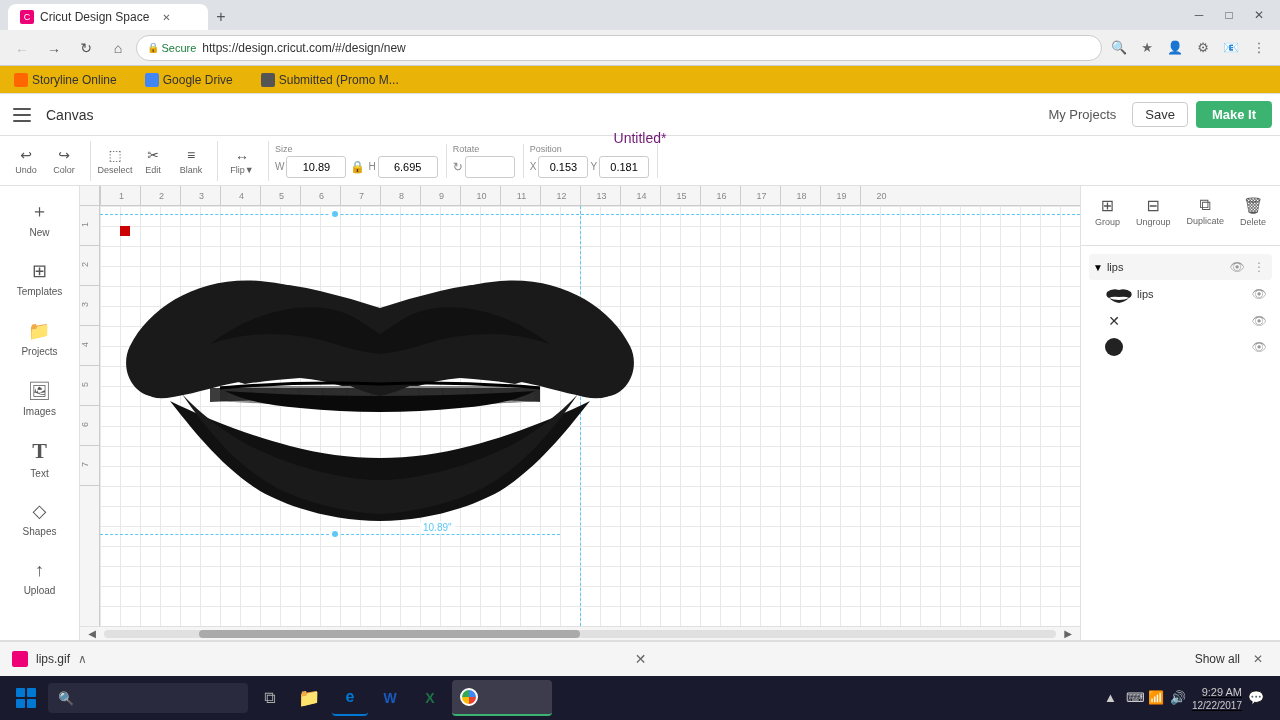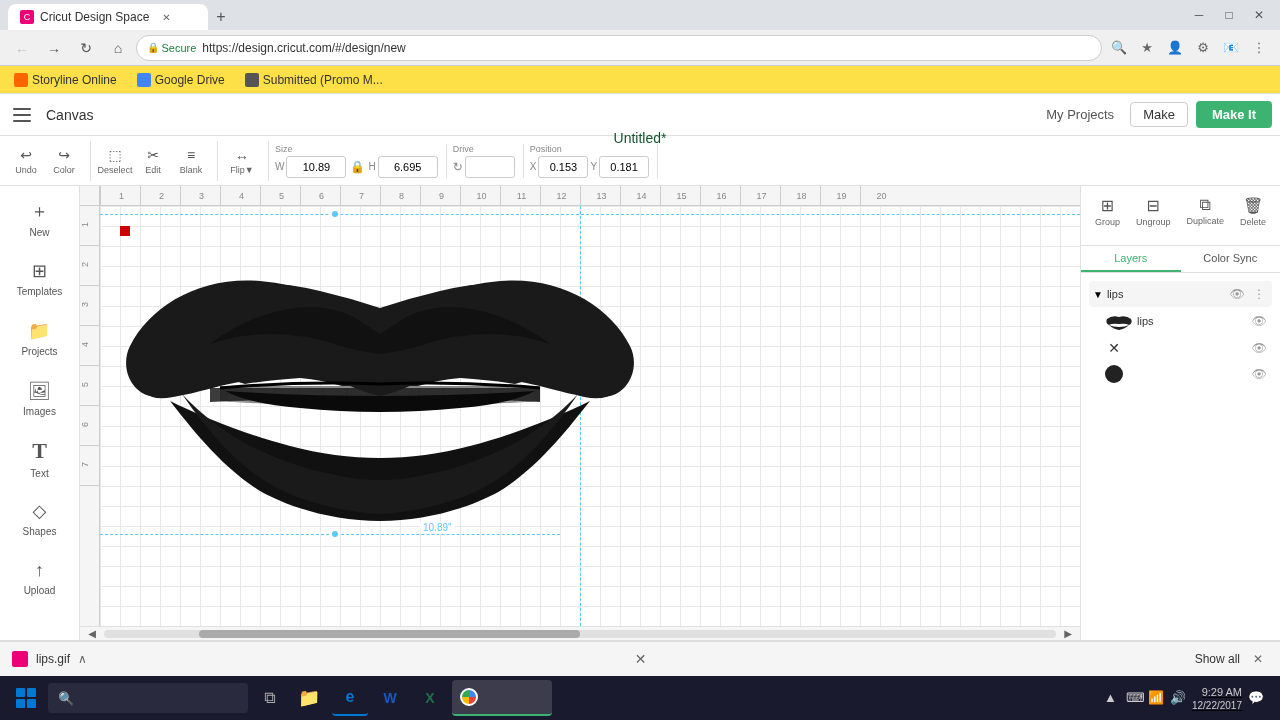--- a/index.html
+++ b/index.html
@@ -16,32 +16,32 @@
     .browser-controls { height: 36px; background: #f0f0f0; display: flex; align-items: center; padding: 0 8px; gap: 4px; border-bottom: 1px solid #ccc; }
     .nav-btn { width: 28px; height: 28px; border: none; background: transparent; cursor: pointer; font-size: 14px; color: #555; border-radius: 50%; display: flex; align-items: center; justify-content: center; }
     .nav-btn.disabled { color: #bbb; cursor: default; }
     .address-bar { flex: 1; height: 26px; background: #fff; border: 1px solid #ccc; border-radius: 13px; display: flex; align-items: center; padding: 0 10px; gap: 6px; font-size: 12px; color: #333; }
     .secure-badge { color: #1a7f3c; font-size: 11px; display: flex; align-items: center; gap: 2px; }
     .lock-icon { font-size: 10px; }
     .url-text { color: #333; font-size: 12px; }
     .address-actions { display: flex; gap: 2px; }
     .addr-btn { width: 26px; height: 26px; border: none; background: transparent; cursor: pointer; font-size: 13px; color: #666; border-radius: 50%; display: flex; align-items: center; justify-content: center; }
     .browser-icons { display: flex; align-items: center; gap: 2px; }
-    .bookmark-bar { height: 28px; background: #fde047; display: flex; align-items: center; padding: 0 8px; gap: 8px; border-bottom: 1px solid #ddd; }
+    .bookmark-bar { height: 28px; background: #eab308; display: flex; align-items: center; padding: 0 8px; gap: 16px; border-bottom: 1px solid #ddd; }
     .bookmark-item { display: flex; align-items: center; gap: 4px; font-size: 12px; color: #333; cursor: pointer; padding: 2px 6px; border-radius: 4px; white-space: nowrap; }
     .bookmark-favicon { width: 14px; height: 14px; border-radius: 2px; display: inline-block; }
 
     
     .app-container { flex: 1; display: flex; flex-direction: column; background: #fff; overflow: hidden; }
     .app-header { height: 42px; background: #fff; border-bottom: 1px solid #e0e0e0; display: flex; align-items: center; padding: 0 8px; position: relative; }
     .header-left { display: flex; align-items: center; gap: 6px; }
     .hamburger { width: 28px; height: 28px; cursor: pointer; display: flex; flex-direction: column; justify-content: center; align-items: center; gap: 4px; }
     .hamburger span { width: 18px; height: 2px; background: #555; border-radius: 1px; }
     .canvas-label { font-size: 14px; color: #333; font-weight: 500; margin-left: 4px; }
-    .header-title { position: absolute; left: 50%; transform: translateX(-50%); font-size: 14px; color: #14532d; margin-top: 46px; }
+    .header-title { position: absolute; left: 50%; transform: translateX(-50%); font-size: 14px; color: #701a75; margin-top: 46px; }
     .header-right { margin-left: auto; display: flex; align-items: center; gap: 8px; }
     .btn-projects { background: transparent; border: none; font-size: 13px; color: #555; cursor: pointer; padding: 4px 8px; }
     .btn-save { background: transparent; border: 1px solid #ccc; border-radius: 4px; font-size: 13px; color: #333; cursor: pointer; padding: 4px 12px; }
     .btn-make { background: #3cb371; border: none; border-radius: 4px; font-size: 13px; color: #fff; cursor: pointer; padding: 6px 16px; font-weight: bold; }
 
     
     .toolbar { height: 50px; background: #fff; border-bottom: 1px solid #e0e0e0; display: flex; align-items: center; padding: 0 8px; gap: 2px; }
     .tool-group { display: flex; align-items: center; gap: 2px; border-right: 1px solid #e0e0e0; padding-right: 8px; margin-right: 4px; }
     .tool-btn { display: flex; flex-direction: column; align-items: center; justify-content: center; width: 36px; height: 40px; border: none; background: transparent; cursor: pointer; font-size: 10px; color: #555; gap: 2px; border-radius: 4px; }
     .tool-icon { font-size: 14px; }
@@ -195,21 +195,21 @@
         <div class="hamburger">
           <span></span>
           <span></span>
           <span></span>
         </div>
         <span class="canvas-label">Canvas</span>
       </div>
       <div class="header-title">Untitled*</div>
       <div class="header-right">
         <button class="btn-projects">My Projects</button>
-        <button class="btn-save">Make</button>
+        <button class="btn-save">Save</button>
         <button class="btn-make">Make It</button>
       </div>
     </div>
 
     <div class="toolbar">
       <div class="tool-group">
         <button class="tool-btn">
           <span class="tool-icon">↩</span>
           <span class="tool-label">Undo</span>
         </button>
@@ -245,21 +245,21 @@
             <span style="font-size:10px;color:#888;">W</span>
             <input class="field-input" type="text" value="10.89" style="">
             <button class="lock-btn">🔒</button>
             <span style="font-size:10px;color:#888;">H</span>
             <input class="field-input" type="text" value="6.695" style="">
           </div>
         </div>
       </div>
       <div class="tool-group">
         <div class="toolbar-field">
-          <span class="field-label">Drive</span>
+          <span class="field-label">Rotate</span>
           <div class="field-row">
             <span style="font-size:12px;color:#888;">↻</span>
             <input class="field-input field-input-sm" type="text" value="" style="">
           </div>
         </div>
       </div>
       <div class="tool-group">
         <div class="toolbar-field">
           <span class="field-label">Position</span>
           <div class="field-row">
@@ -525,24 +525,20 @@
             </button>
             <button class="cs-btn">
               <span class="cs-icon">⧉</span>
               <span class="cs-label">Duplicate</span>
             </button>
             <button class="cs-btn">
               <span class="cs-icon">🗑</span>
               <span class="cs-label">Delete</span>
             </button>
           </div>
-        </div>
-        <div class="panel-tabs">
-          <div class="panel-tab active">Layers</div>
-          <div class="panel-tab">Color Sync</div>
         </div>
         <div class="panel-content">
           <div class="layer-group">
             <div class="layer-group-header">
               <span style="font-size:10px;">▼</span>
               <span class="layer-group-label">lips</span>
               <button class="eye-btn">👁</button>
               <button class="eye-btn">⋮</button>
             </div>
             <div class="layer-item">

